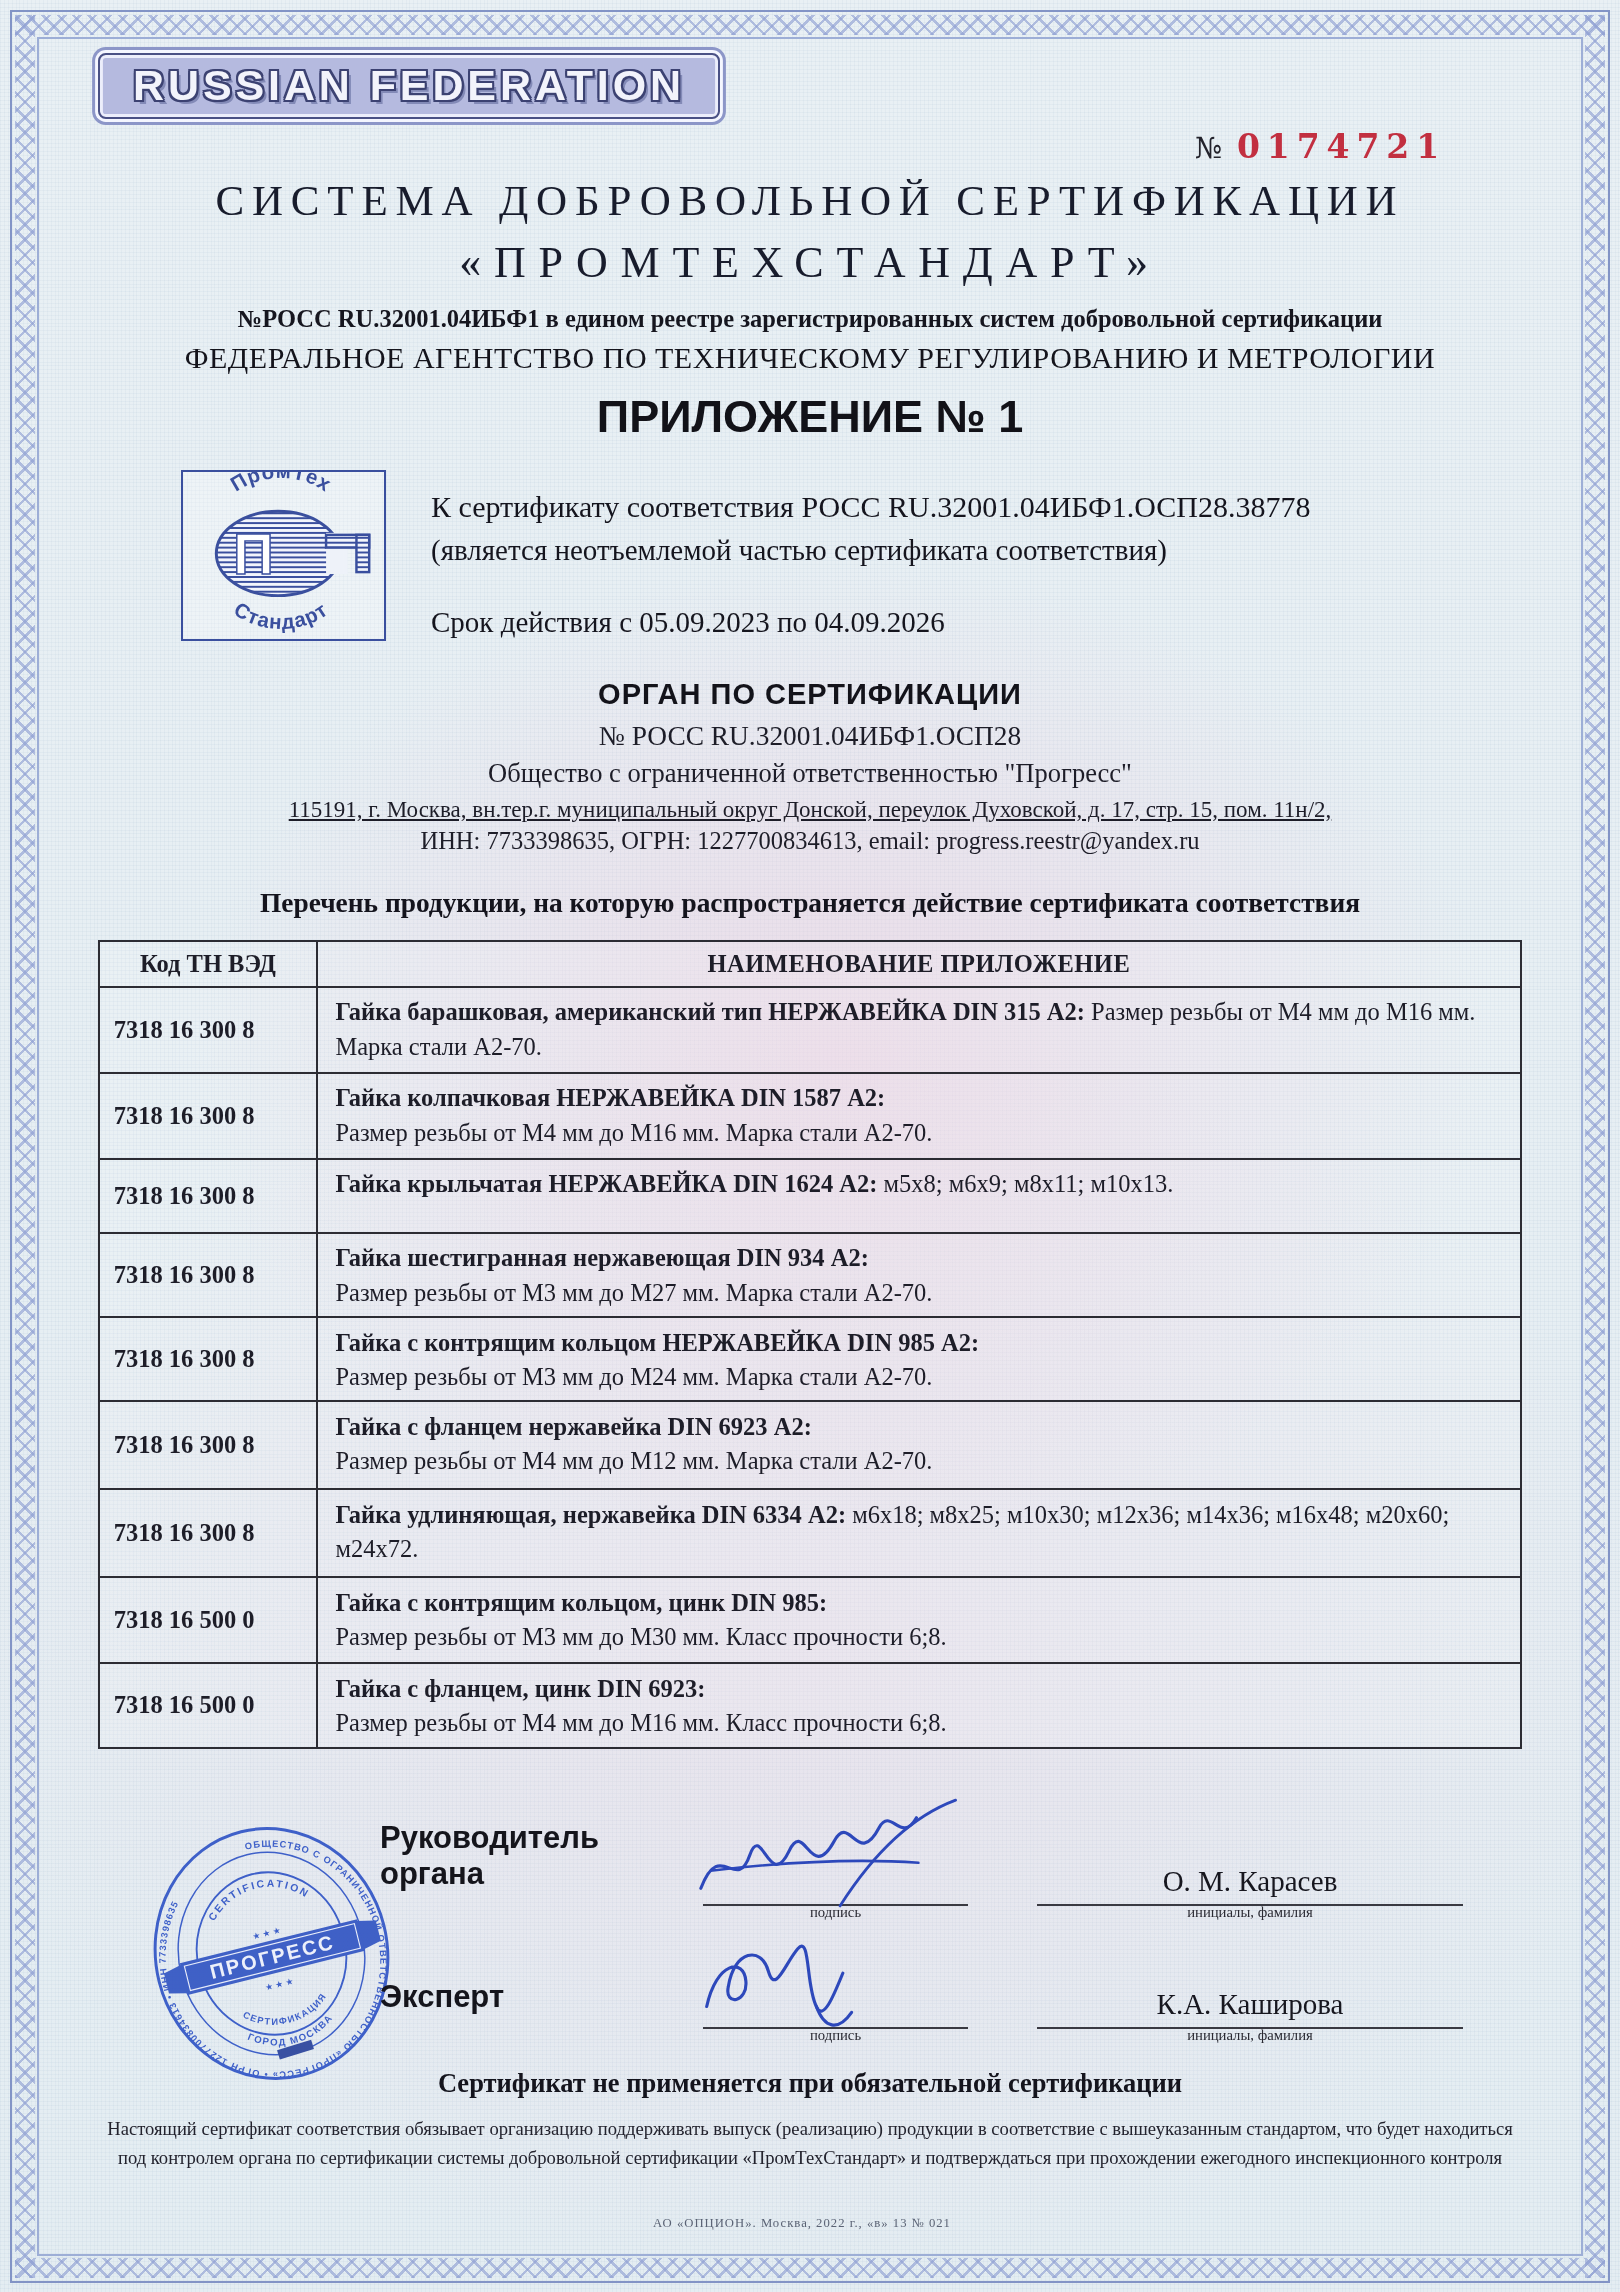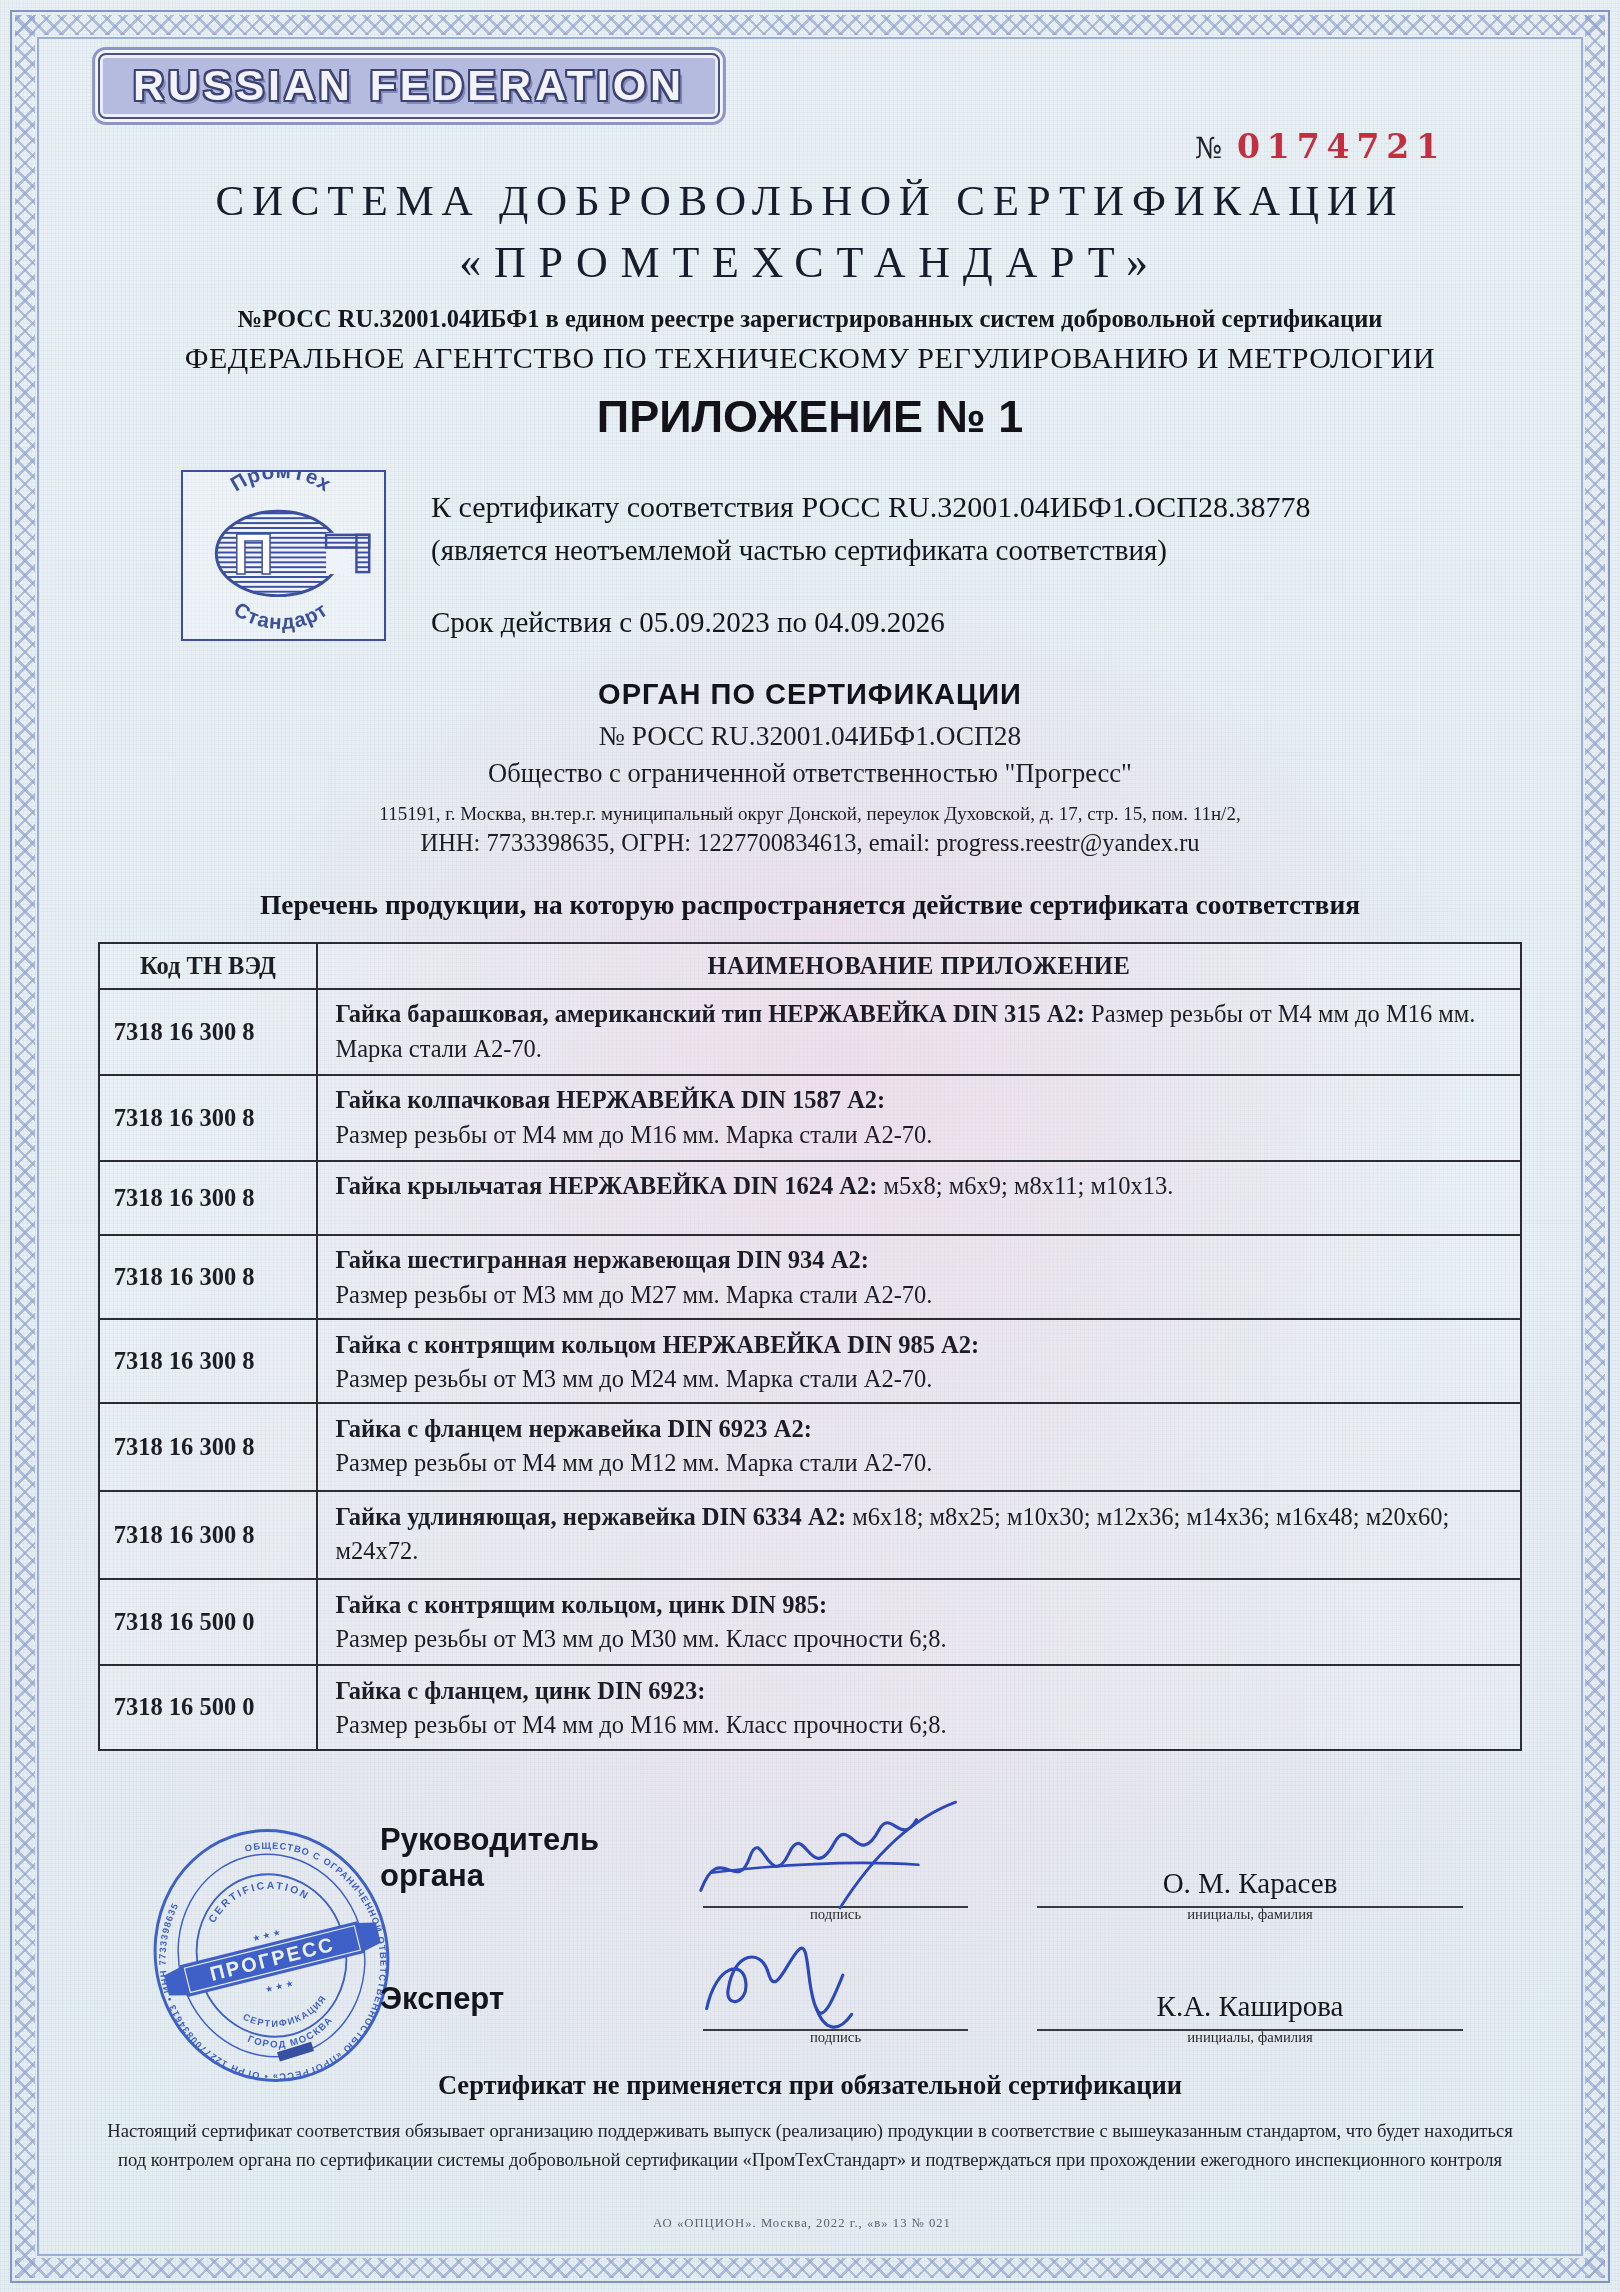--- a/index.html
+++ b/index.html
@@ -46,21 +46,21 @@
   .cert-row{display:flex;margin:27.4px 39px 0 83px;gap:45px;align-items:flex-start;}
   .logo-box{flex:0 0 auto;width:201px;height:167px;border:2.9px solid #3a4f9e;background:rgba(255,255,255,.25);}
   .cert-info{padding-top:13.7px;font-size:30px;line-height:1.5;color:#15151e;}
   .cert-info .sub{font-size:29px;}
   .cert-info .validity{margin-top:29px;font-size:29px;}
 
   .org{ text-align:center;margin-top:33px;}
   .org-h{font-family:"Liberation Sans",sans-serif;font-weight:bold;font-size:29px;letter-spacing:1px;color:#13131a;}
   .org-num{margin-top:9.8px;font-size:27.4px;}
   .org-name{margin-top:5.9px;font-size:26.5px;}
-  .org-addr{margin-top:14px;font-size:19px;}
+  .org-addr{margin-top:8px;font-size:23px;text-decoration:underline;}
   .org-contacts{margin-top:3.9px;font-size:24.5px;}
 
   .list-heading{text-align:center;margin-top:33px;font-size:27.4px;font-weight:bold;color:#14141d;}
 
   table.products{width:100%;border-collapse:collapse;margin-top:21.6px;background:rgba(255,255,255,.12);}
   table.products th, table.products td{border:2px solid #2c2c33;}
   th.h-code{width:208px;font-size:24.5px;font-weight:bold;padding:7.8px 3.9px;}
   th.h-name{font-size:24.5px;font-weight:bold;padding:7.8px 3.9px;letter-spacing:0.5px;}
   td.code{font-size:24.5px;font-weight:bold;padding:0 9.8px 0 13.7px;vertical-align:middle;white-space:nowrap;}
   td.name{font-size:24.5px;padding:7.8px 17.6px 5.9px;vertical-align:top;line-height:1.4;}

